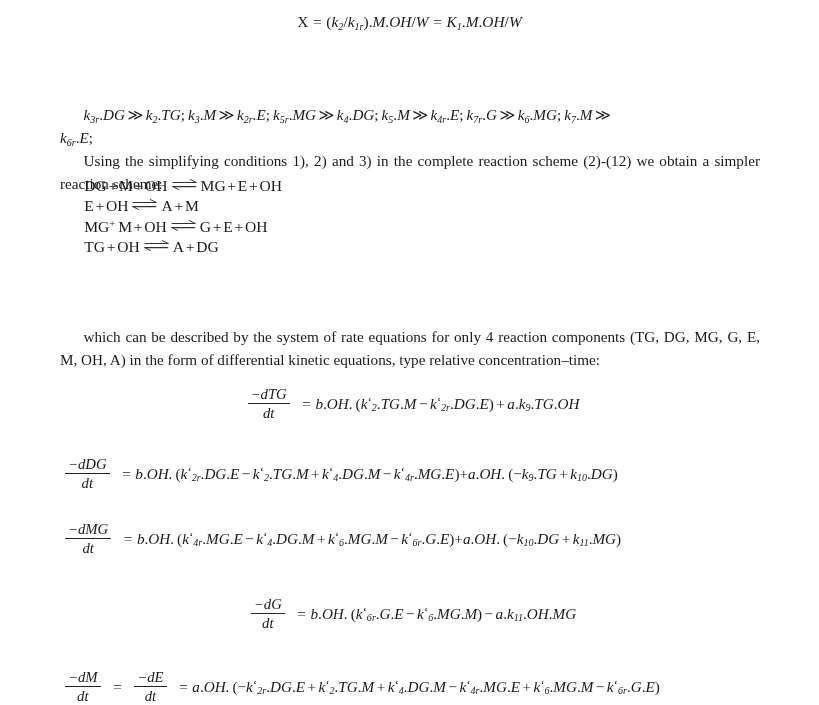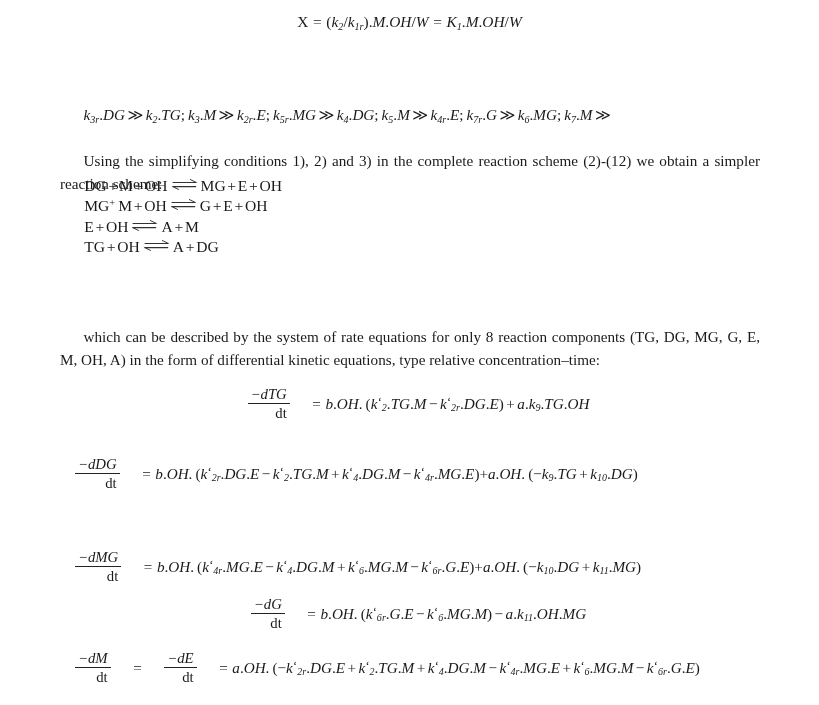--- a/index.html
+++ b/index.html
@@ -116,96 +116,100 @@
   .eqarrow svg { position: absolute; left: 0; top: 50%; margin-top: -5px; }
 
   
   .deq {
     position: absolute;
     font-size: 15.2px;
     white-space: nowrap;
   }
   .deq-1 { top: 387px; left: 0; width: 819px; text-align: center; }
   .deq-2 { top: 457px; left: 57px; }
-  .deq-3 { top: 550px; left: 57px; }
+  .deq-3 { top: 522px; left: 57px; }
   .deq-4 { top: 597px; left: 0; width: 819px; text-align: center; }
-  .deq-5 { top: 651px; left: 57px; }
+  .deq-5 { top: 670px; left: 57px; }
 
   .frac {
     display: inline-block;
     vertical-align: middle;
-    text-align: right;
+    text-align: center;
     line-height: 1.12;
-    margin: 0 18px;
+    margin: 0 8px;
     position: relative;
     top: -0.07em;
   }
   .frac .num {
     display: block;
     padding: 0 3px 1px 3px;
     font-style: italic;
     font-size: 0.97em;
   }
   .frac .den {
     display: block;
     border-top: 1.1px solid #222;
     padding: 1px 3px 0 3px;
+    font-style: italic;
     font-size: 0.97em;
   }
   .eqsign { padding: 0 0.3em; font-style: normal; }
 </style>
 </head>
 <body>
 
 <div class="page">
 
   <div class="eq-top mathline">
     <span class="up">X</span><span class="eqsign">=</span><span class="up">(</span><span class="it">k</span><sub>2</sub><span class="up">/</span><span class="it">k</span><sub>1<span class="it">r</span></sub><span class="up">)</span><span class="up">.</span><span class="it">M</span><span class="up">.</span><span class="it">OH</span><span class="up">/</span><span class="it">W</span><span class="eqsign">=</span><span class="it">K</span><sub>1</sub><span class="up">.</span><span class="it">M</span><span class="up">.</span><span class="it">OH</span><span class="up">/</span><span class="it">W</span>
   </div>
 
 
   <div class="para para-ineq">
     <div class="ineq-line mathline">
       <span class="it">k</span><sub>3<span class="it">r</span></sub><span class="up">.</span><span class="it">DG</span><span class="op">≫</span><span class="it">k</span><sub>2</sub><span class="up">.</span><span class="it">TG</span><span class="up">;</span> <span class="it">k</span><sub>3</sub><span class="up">.</span><span class="it">M</span><span class="op">≫</span><span class="it">k</span><sub>2<span class="it">r</span></sub><span class="up">.</span><span class="it">E</span><span class="up">;</span> <span class="it">k</span><sub>5<span class="it">r</span></sub><span class="up">.</span><span class="it">MG</span><span class="op">≫</span><span class="it">k</span><sub>4</sub><span class="up">.</span><span class="it">DG</span><span class="up">;</span> <span class="it">k</span><sub>5</sub><span class="up">.</span><span class="it">M</span><span class="op">≫</span><span class="it">k</span><sub>4<span class="it">r</span></sub><span class="up">.</span><span class="it">E</span><span class="up">;</span> <span class="it">k</span><sub>7<span class="it">r</span></sub><span class="up">.</span><span class="it">G</span><span class="op">≫</span><span class="it">k</span><sub>6</sub><span class="up">.</span><span class="it">MG</span><span class="up">;</span> <span class="it">k</span><sub>7</sub><span class="up">.</span><span class="it">M</span><span class="op">≫</span>
     </div>
+    <div class="ineq-line2 mathline">
+      <span class="it">k</span><sub>6<span class="it">r</span></sub><span class="up">.</span><span class="it">E</span><span class="up">;</span>
+    </div>
   </div>
 
   <p class="para para-p2 indent">Using the simplifying conditions 1), 2) and 3) in the complete reaction scheme (2)-(12) we obtain a simpler reaction scheme:</p>
 
   <div class="scheme">
 
 
     <div class="rxn mathline">
       <span>DG<span class="opn">+</span>M<span class="opn">+</span>OH</span><span class="eqarrow"><svg width="25" height="11" viewBox="0 0 25 11">
             <path d="M1 3.4 L24 3.4 M18.5 0.6 L24.2 3.4 M0.8 7.6 L23.8 7.6 M6.4 10.4 L0.7 7.6" stroke="#333" stroke-width="1.05" fill="none" stroke-linecap="round"></path>
           </svg></span><span>MG<span class="opn">+</span>E<span class="opn">+</span>OH</span>
     </div>
 
     <div class="rxn mathline">
+      <span>E<span class="opn">+</span>OH</span><span class="eqarrow"><svg width="25" height="11" viewBox="0 0 25 11">
+            <path d="M1 3.4 L24 3.4 M18.5 0.6 L24.2 3.4 M0.8 7.6 L23.8 7.6 M6.4 10.4 L0.7 7.6" stroke="#333" stroke-width="1.05" fill="none" stroke-linecap="round"></path>
+          </svg></span><span>A<span class="opn">+</span>M</span>
+    </div>
+
+    <div class="rxn mathline">
       <span>MG<sup>+</sup> M<span class="opn">+</span>OH</span><span class="eqarrow"><svg width="25" height="11" viewBox="0 0 25 11">
             <path d="M1 3.4 L24 3.4 M18.5 0.6 L24.2 3.4 M0.8 7.6 L23.8 7.6 M6.4 10.4 L0.7 7.6" stroke="#333" stroke-width="1.05" fill="none" stroke-linecap="round"></path>
           </svg></span><span>G<span class="opn">+</span>E<span class="opn">+</span>OH</span>
     </div>
 
     <div class="rxn mathline">
-      <span>E<span class="opn">+</span>OH</span><span class="eqarrow"><svg width="25" height="11" viewBox="0 0 25 11">
-            <path d="M1 3.4 L24 3.4 M18.5 0.6 L24.2 3.4 M0.8 7.6 L23.8 7.6 M6.4 10.4 L0.7 7.6" stroke="#333" stroke-width="1.05" fill="none" stroke-linecap="round"></path>
-          </svg></span><span>A<span class="opn">+</span>M</span>
-    </div>
-
-    <div class="rxn mathline">
       <span>TG<span class="opn">+</span>OH</span><span class="eqarrow"><svg width="25" height="11" viewBox="0 0 25 11">
             <path d="M1 3.4 L24 3.4 M18.5 0.6 L24.2 3.4 M0.8 7.6 L23.8 7.6 M6.4 10.4 L0.7 7.6" stroke="#333" stroke-width="1.05" fill="none" stroke-linecap="round"></path>
           </svg></span><span>A<span class="opn">+</span>DG</span>
     </div>
 
 
   </div>
 
-  <p class="para para-desc indent">which can be described by the system of rate equations for only 8 reaction components (TG, DG, MG, G, E, M, OH, A) in the form of differential kinetic equations, type relative concentration–time:</p>
+  <p class="para para-desc indent">which can be described by the system of rate equations for only 4 reaction components (TG, DG, MG, G, E, M, OH, A) in the form of differential kinetic equations, type relative concentration–time:</p>
 
   <div class="deq deq-1 mathline">
     <span class="frac"><span class="num">−<span class="it">dTG</span></span><span class="den">dt</span></span><span class="eqsign">=</span><span class="it">b</span><span class="up">.</span><span class="it">OH</span><span class="up">. (</span><span class="it">k</span><span class="prime">‘</span><sub>2</sub><span class="up">.</span><span class="it">TG</span><span class="up">.</span><span class="it">M</span><span class="op">−</span><span class="it">k</span><span class="prime">‘</span><sub>2<span class="it">r</span></sub><span class="up">.</span><span class="it">DG</span><span class="up">.</span><span class="it">E</span><span class="up">)</span><span class="op">+</span><span class="it">a</span><span class="up">.</span><span class="it">k</span><sub>9</sub><span class="up">.</span><span class="it">TG</span><span class="up">.</span><span class="it">OH</span>
   </div>
 
   <div class="deq deq-2 mathline">
     <span class="frac"><span class="num">−<span class="it">dDG</span></span><span class="den">dt</span></span><span class="eqsign">=</span><span class="it">b</span><span class="up">.</span><span class="it">OH</span><span class="up">. (</span><span class="it">k</span><span class="prime">‘</span><sub>2<span class="it">r</span></sub><span class="up">.</span><span class="it">DG</span><span class="up">.</span><span class="it">E</span><span class="op">−</span><span class="it">k</span><span class="prime">‘</span><sub>2</sub><span class="up">.</span><span class="it">TG</span><span class="up">.</span><span class="it">M</span><span class="op">+</span><span class="it">k</span><span class="prime">‘</span><sub>4</sub><span class="up">.</span><span class="it">DG</span><span class="up">.</span><span class="it">M</span><span class="op">−</span><span class="it">k</span><span class="prime">‘</span><sub>4<span class="it">r</span></sub><span class="up">.</span><span class="it">MG</span><span class="up">.</span><span class="it">E</span><span class="up">)+</span><span class="it">a</span><span class="up">.</span><span class="it">OH</span><span class="up">. (</span>−<span class="it">k</span><sub>9</sub><span class="up">.</span><span class="it">TG</span><span class="op">+</span><span class="it">k</span><sub>10</sub><span class="up">.</span><span class="it">DG</span><span class="up">)</span>
   </div>
 
   <div class="deq deq-3 mathline">

